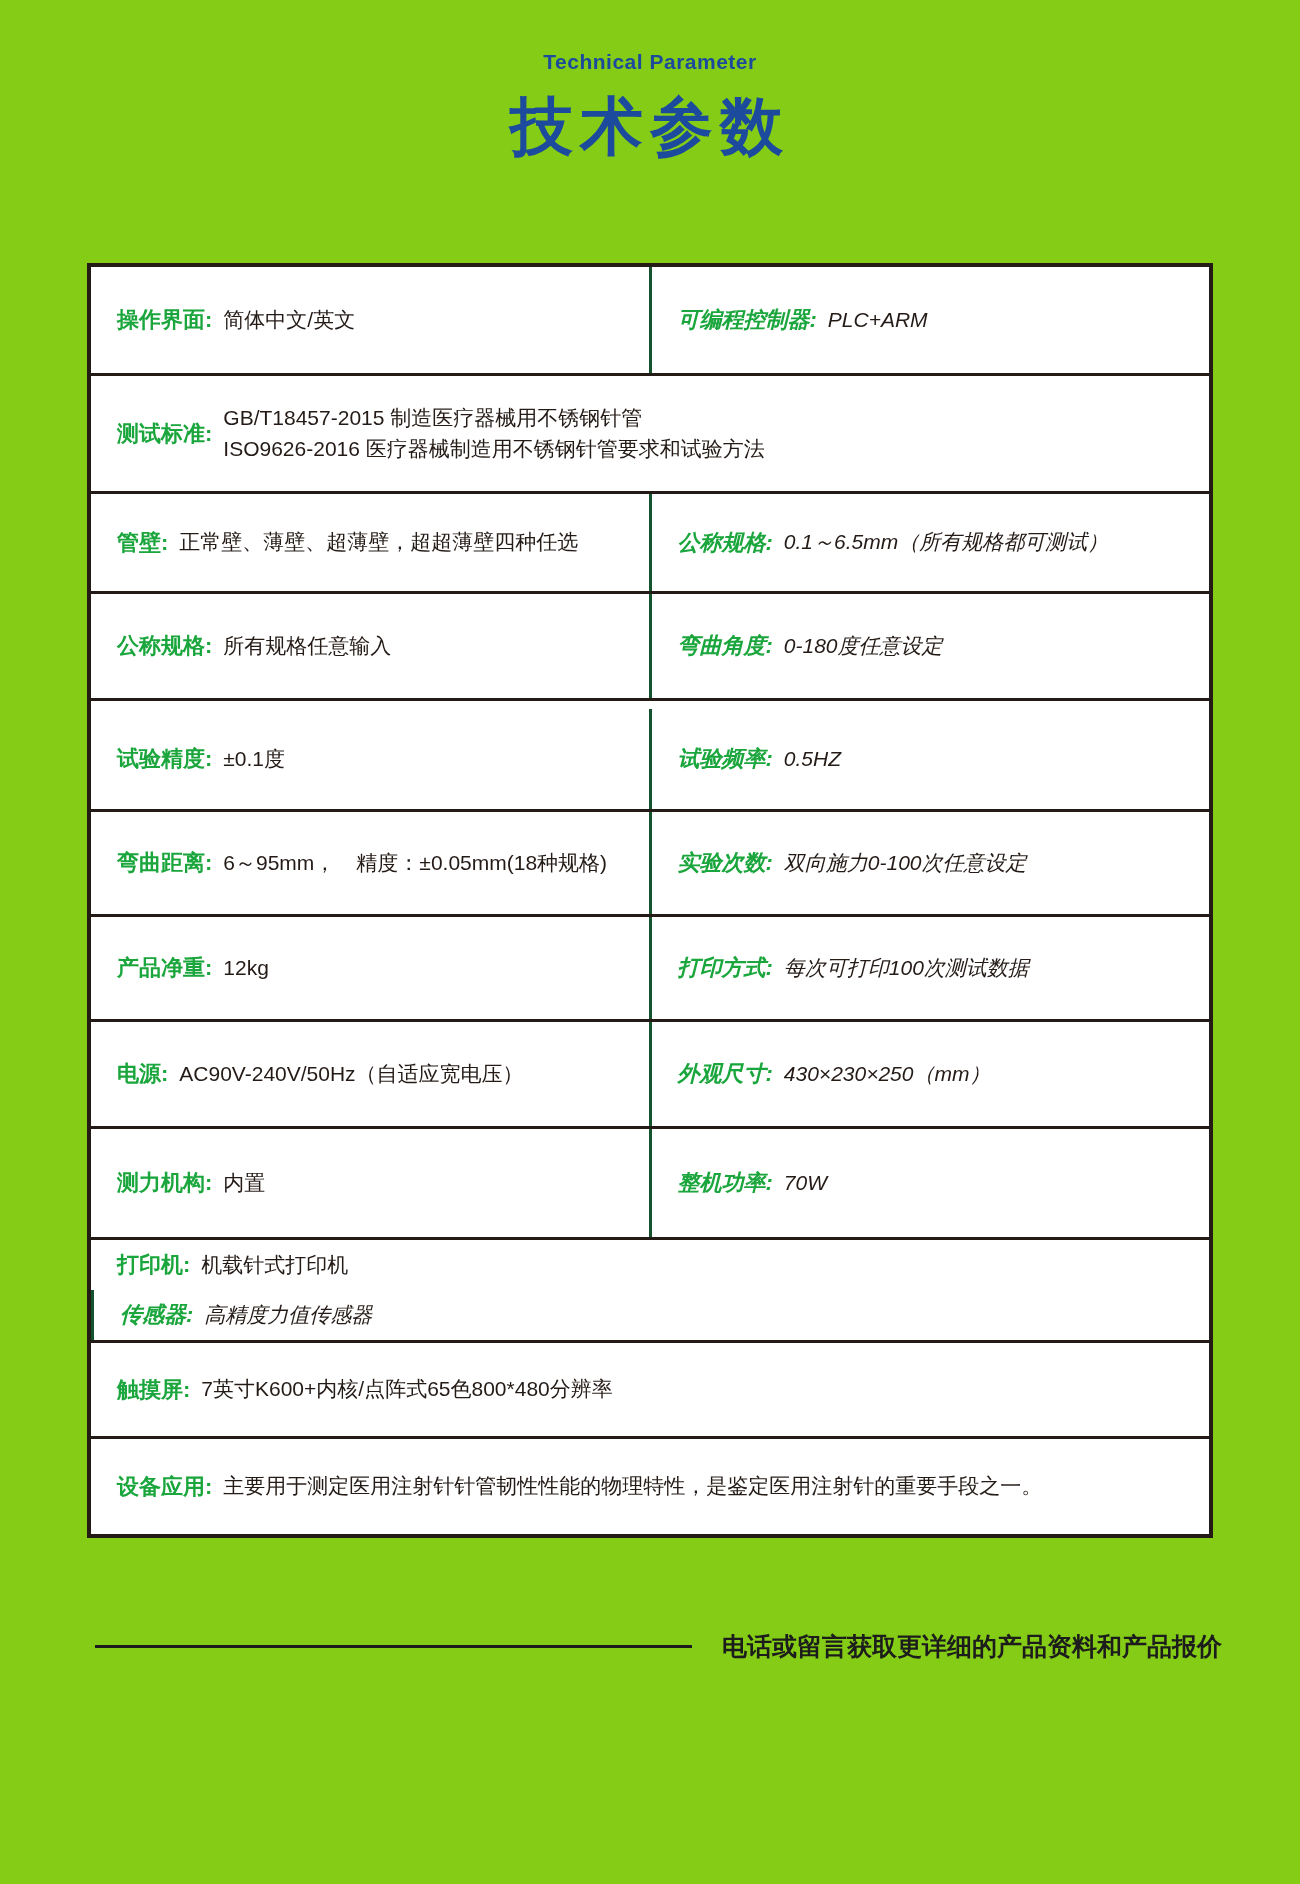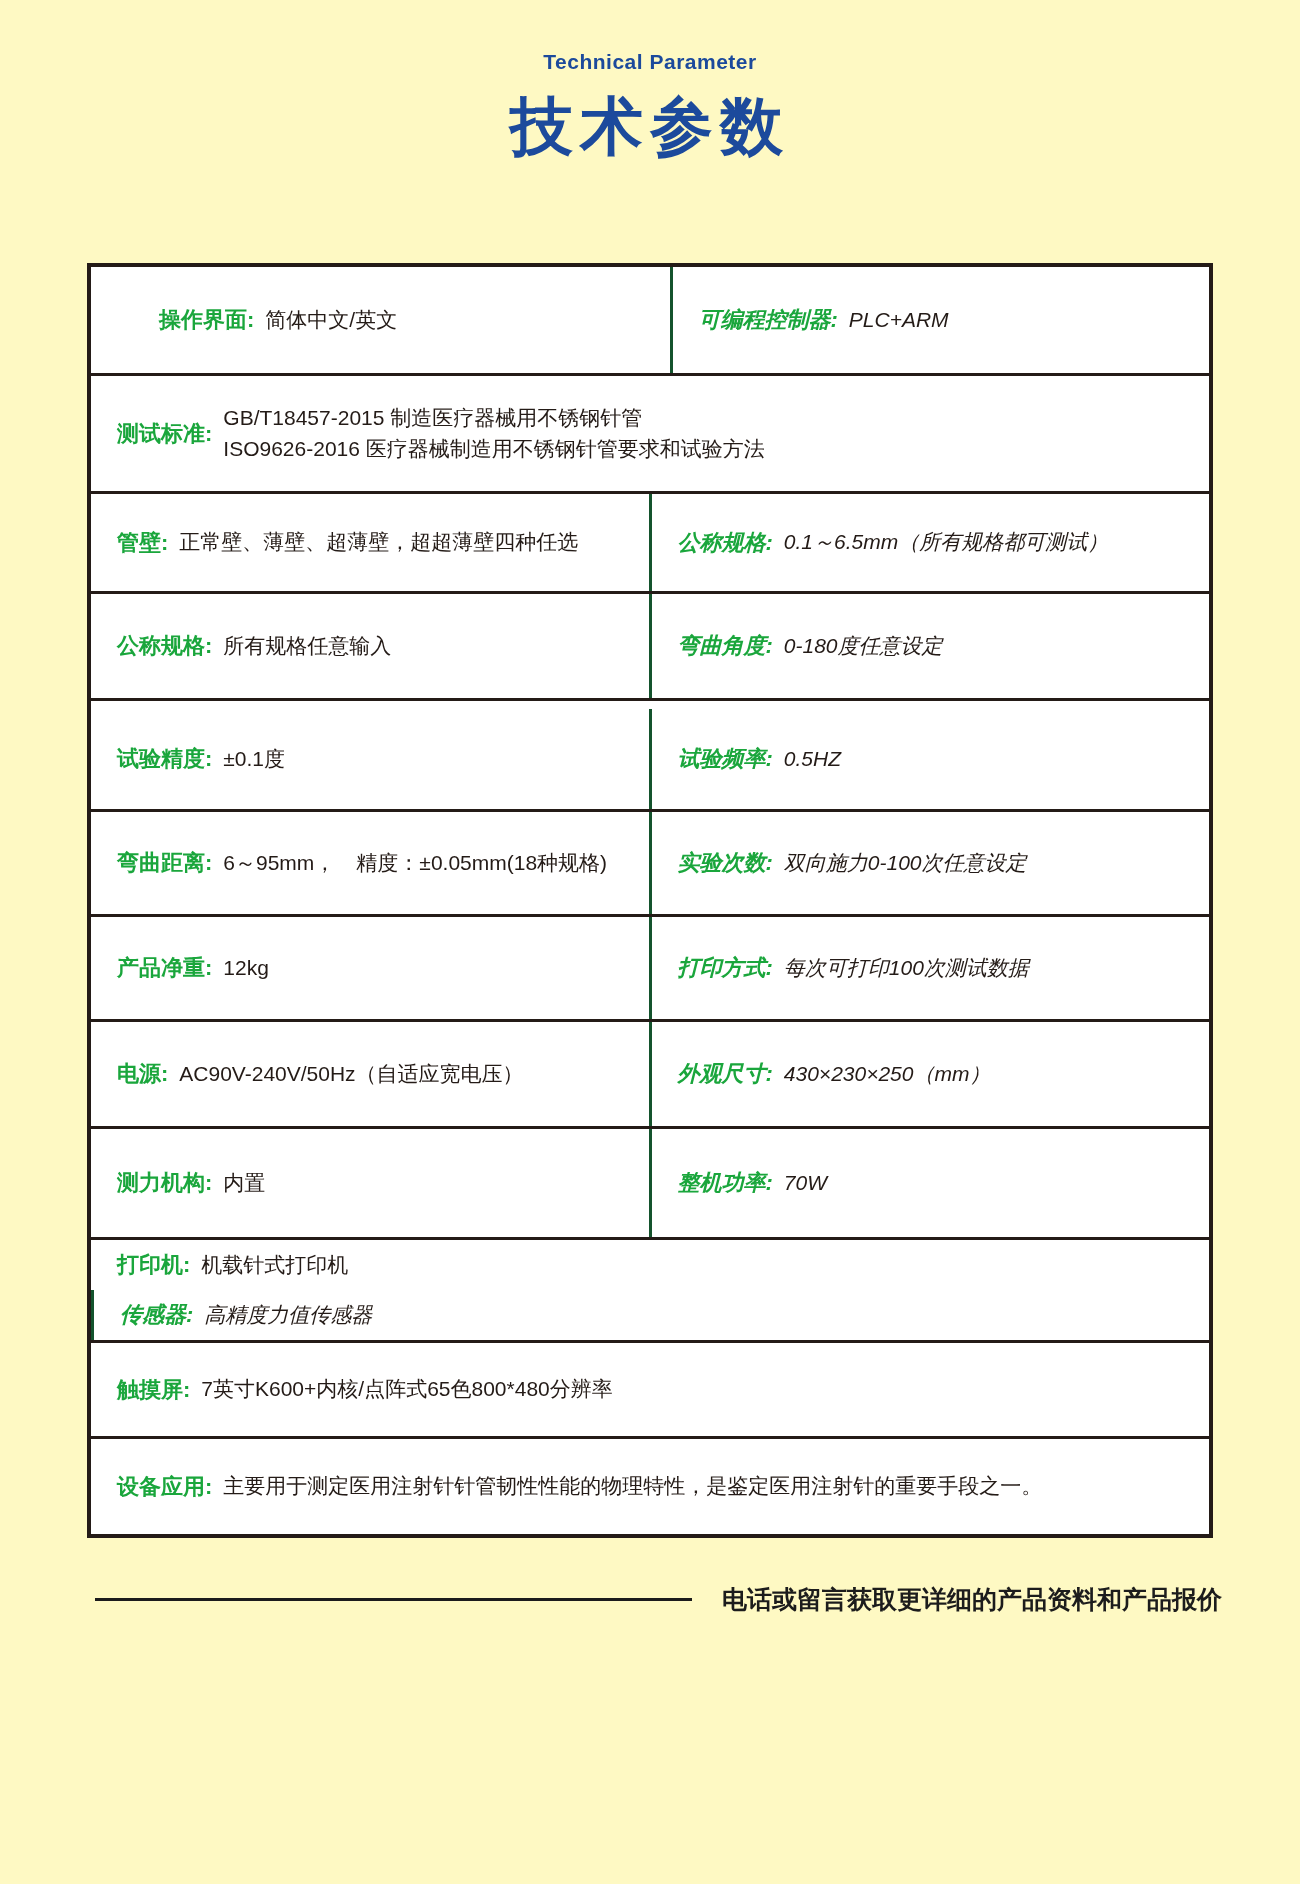--- a/index.html
+++ b/index.html
@@ -1,19 +1,19 @@
 <!DOCTYPE html>
 <html><head>
 <meta charset="utf-8">
 <style>
   html,body{margin:0;padding:0;background:#ffffff;}
   .page{
     position:relative;
     width:1300px;height:1884px;
-    background:#fef9c3;
+    background:#84cc16;
     font-family:"Liberation Sans","DejaVu Sans",sans-serif;
     overflow:hidden;
   }
   .subtitle{
     position:absolute;top:50px;left:0;width:100%;
     text-align:center;
     color:#1c4a9c;font-size:21px;font-weight:bold;letter-spacing:0.5px;
   }
   .title{
     position:absolute;top:84px;left:0;width:100%;
@@ -25,21 +25,21 @@
     border:4px solid #241b17;
     box-sizing:border-box;
     display:flex;flex-direction:column;
     background:#ffffff;
   }
   .row{
     display:flex;flex:0 0 auto;
     border-bottom:3px solid #241b17;
   }
   .row:last-child{border-bottom:none;}
-  .row:nth-child(1){height:106px;padding-left:42px;}
+  .row:nth-child(1){height:106px;}
   .row:nth-child(2){height:115px;}
   .row:nth-child(3){height:97px;}
   .row:nth-child(4){height:104px;}
   .row:nth-child(5){height:100px;margin-top:8px;}
   .row:nth-child(6){height:102px;}
   .row:nth-child(7){height:102px;}
   .row:nth-child(8){height:104px;}
   .row:nth-child(9){height:108px;}
   .row:nth-child(10){height:100px;flex-direction:column;}
   .row:nth-child(11){height:93px;}
@@ -55,21 +55,21 @@
   .label{
     color:#1aa63c;font-weight:bold;font-size:22px;
     margin-right:11px;white-space:nowrap;flex:0 0 auto;
   }
   .value{
     color:#241b17;font-size:21px;line-height:1.35;
   }
   .multiline .value-lines{display:flex;flex-direction:column;}
   .multiline .value-lines .value{line-height:1.45;}
   .footer{
-    position:absolute;left:95px;top:1582px;width:1118px;height:34px;
+    position:absolute;left:95px;top:1629px;width:1118px;height:34px;
     display:flex;align-items:center;
   }
   .footer-line{
     flex:0 0 597px;height:3px;background:#1c1c1c;margin-right:30px;
   }
   .footer-note{
     flex:1 1 auto;
     color:#1c1c1c;font-size:25px;font-weight:600;
     white-space:nowrap;
   }

